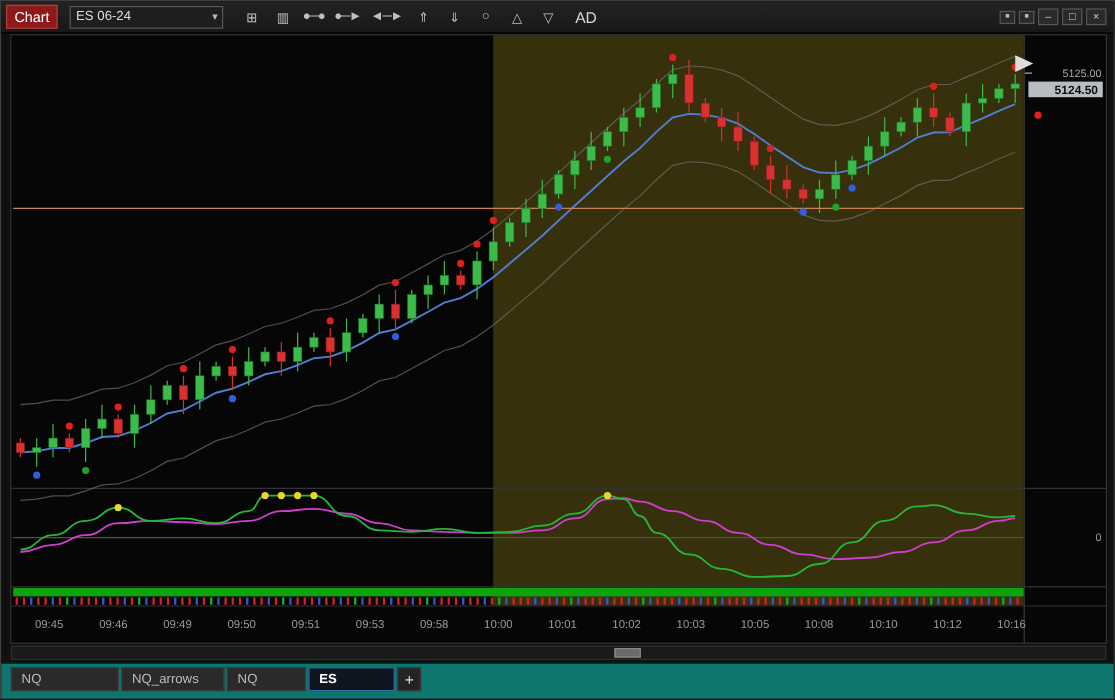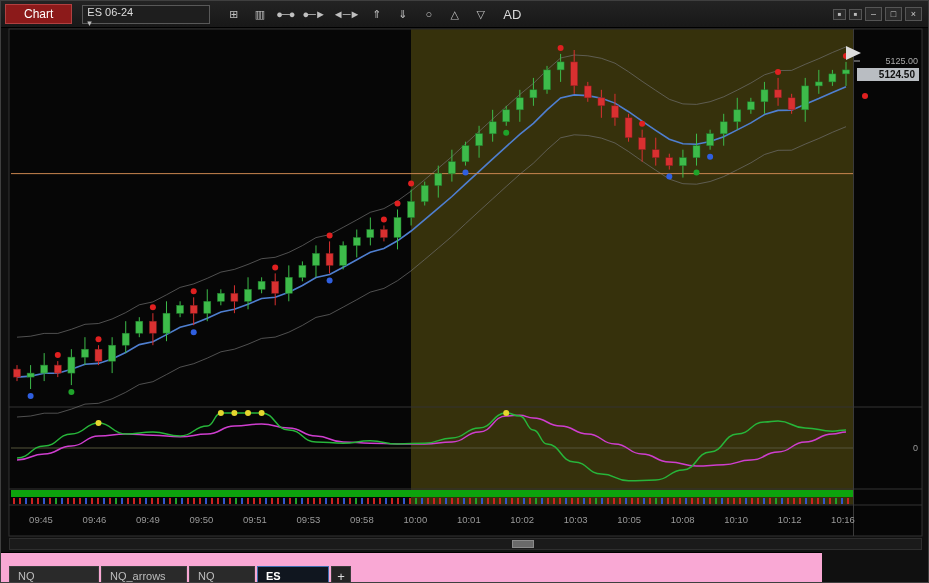--- a/index.html
+++ b/index.html
@@ -11,26 +11,26 @@
   }
   
   .toolbar{
     position:absolute;top:0;left:0;width:100%;height:27px;z-index:3;
     background:linear-gradient(#232323,#181818);
     border-bottom:1px solid #000;
     display:flex;align-items:center;padding:0 4px;gap:4px;
   }
   .chart-btn{
     background:#8c1a1a;border:1px solid #b04040;color:#fff;
-    font-size:12px;padding:2px 18px;height:20px;display:flex;align-items:center;cursor:default;
+    font-size:12px;padding:2px 6px;height:20px;display:flex;align-items:center;cursor:default;
   }
   .instrument{
     width:128px;height:19px;background:#1e1e1e;border:1px solid #585858;
-    color:#ddd;font-size:11px;display:flex;
-    padding:0 4px;margin-left:6px;justify-content:space-between;flex-direction:column;
+    color:#ddd;font-size:11px;display:flex;align-items:center;
+    padding:0 4px;margin-left:6px;justify-content:space-between;
   }
   .instrument .chev{color:#bbb;font-size:9px;}
   .tool-icons{display:flex;align-items:center;gap:8px;margin-left:10px;}
   .ticon{
     min-width:18px;height:19px;display:flex;align-items:center;justify-content:center;
     color:#c0c0c0;font-size:11px;letter-spacing:-1px;cursor:default;
   }
   .ad{color:#d8d8d8;font-size:13px;margin-left:10px;}
   .spacer{flex:1;}
   .win-controls{display:flex;align-items:center;gap:3px;margin-right:2px;}
@@ -44,23 +44,23 @@
   
   .hscroll{
     position:absolute;top:537px;left:8px;width:913px;height:12px;z-index:3;
     background:#1a1a1a;border:1px solid #2e2e2e;
   }
   .hscroll .handle{
     position:absolute;top:1px;left:502px;width:22px;height:8px;background:#6a6a6a;border:1px solid #8a8a8a;
   }
   
   .tabbar{
-    position:absolute;top:551px;left:0;width:821px;height:31px;z-index:3;
-    background:#f9a8d4;border-top:1px solid #000;
-    display:flex;align-items:flex-start;padding:13px 0 0 8px;gap:2px;
+    position:absolute;top:551px;left:0;width:929px;height:31px;z-index:3;
+    background:#0f766e;border-top:1px solid #000;
+    display:flex;align-items:flex-start;padding:3px 0 0 8px;gap:2px;
   }
   .tab{
     height:20px;background:#2a2a2a;border:1px solid #3c3c3c;color:#bdbdbd;
     font-size:11px;display:flex;align-items:center;padding:0 8px;cursor:default;
   }
   .tab.active{
     background:#10161f;border:1px solid #3d6fb0;color:#fff;
   }
   .add-tab{
     width:20px;height:20px;background:#242424;border:1px solid #3c3c3c;color:#ddd;

